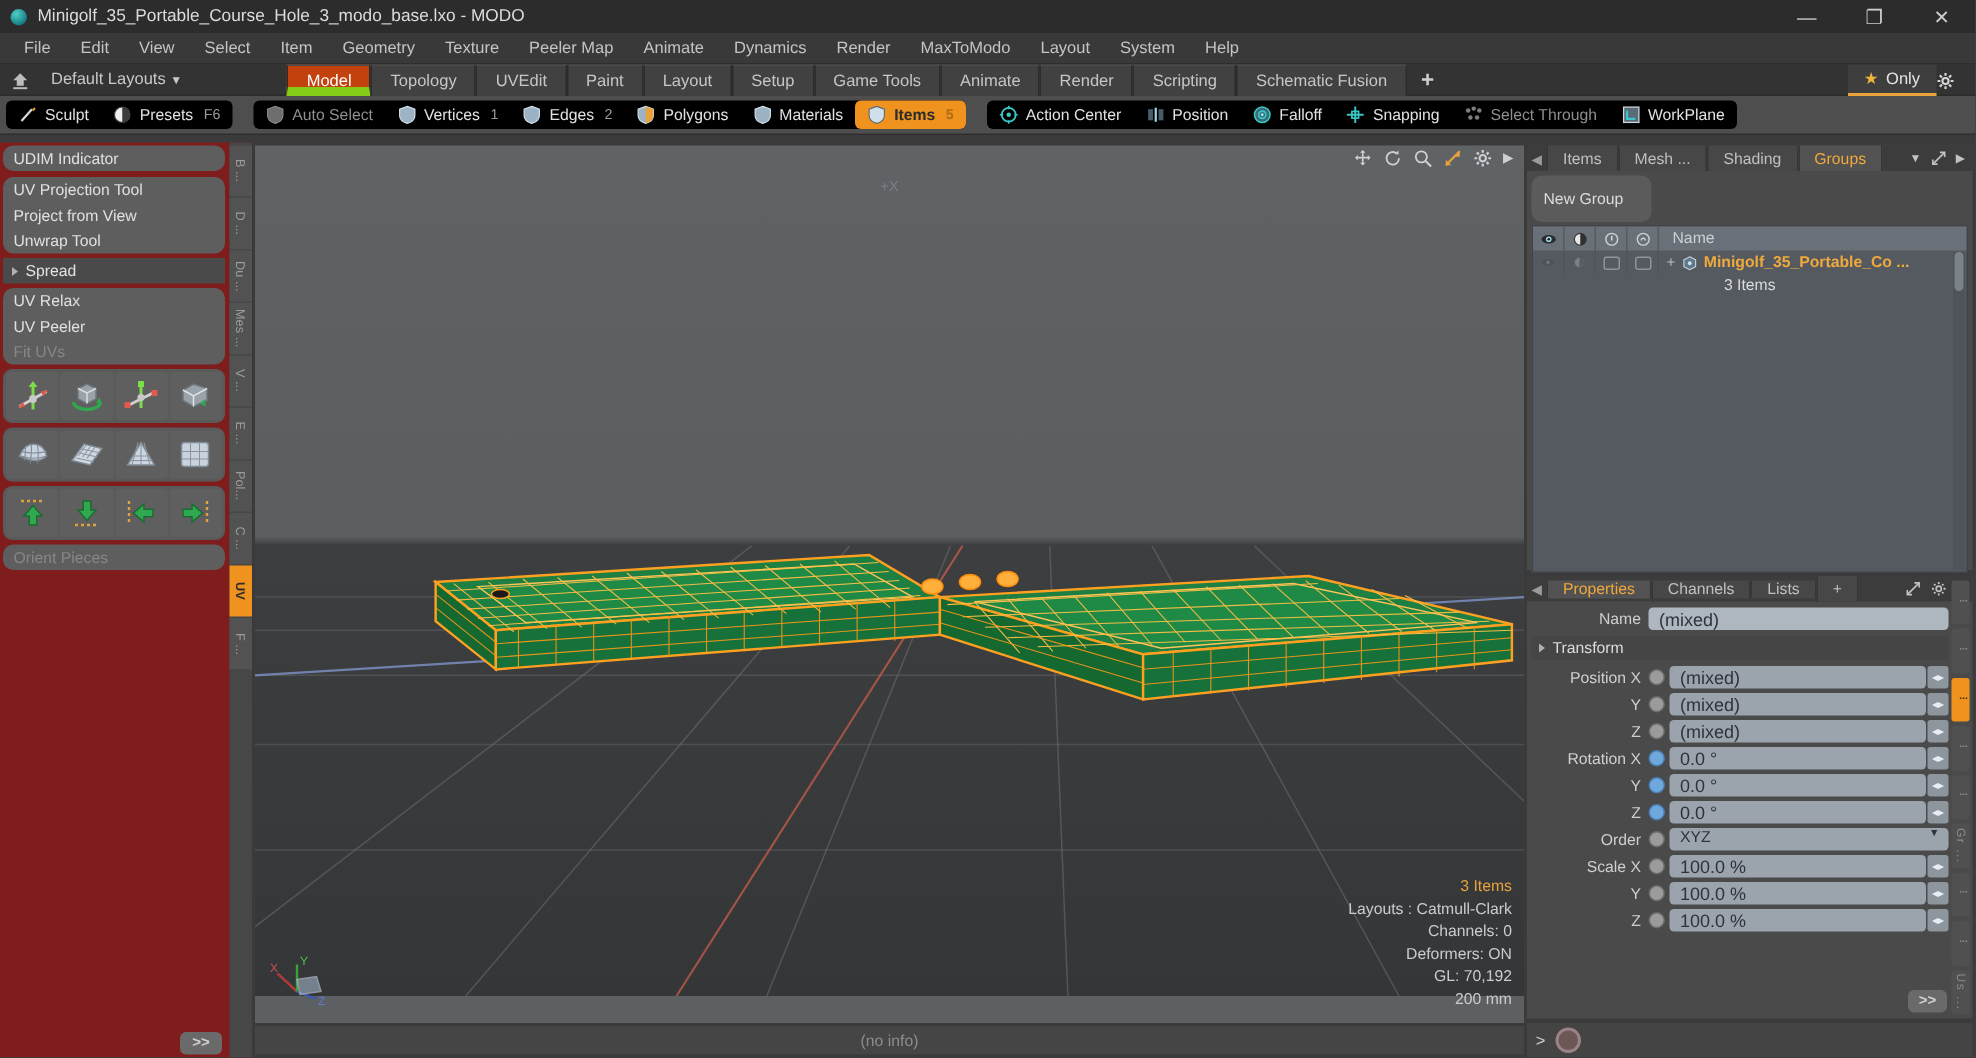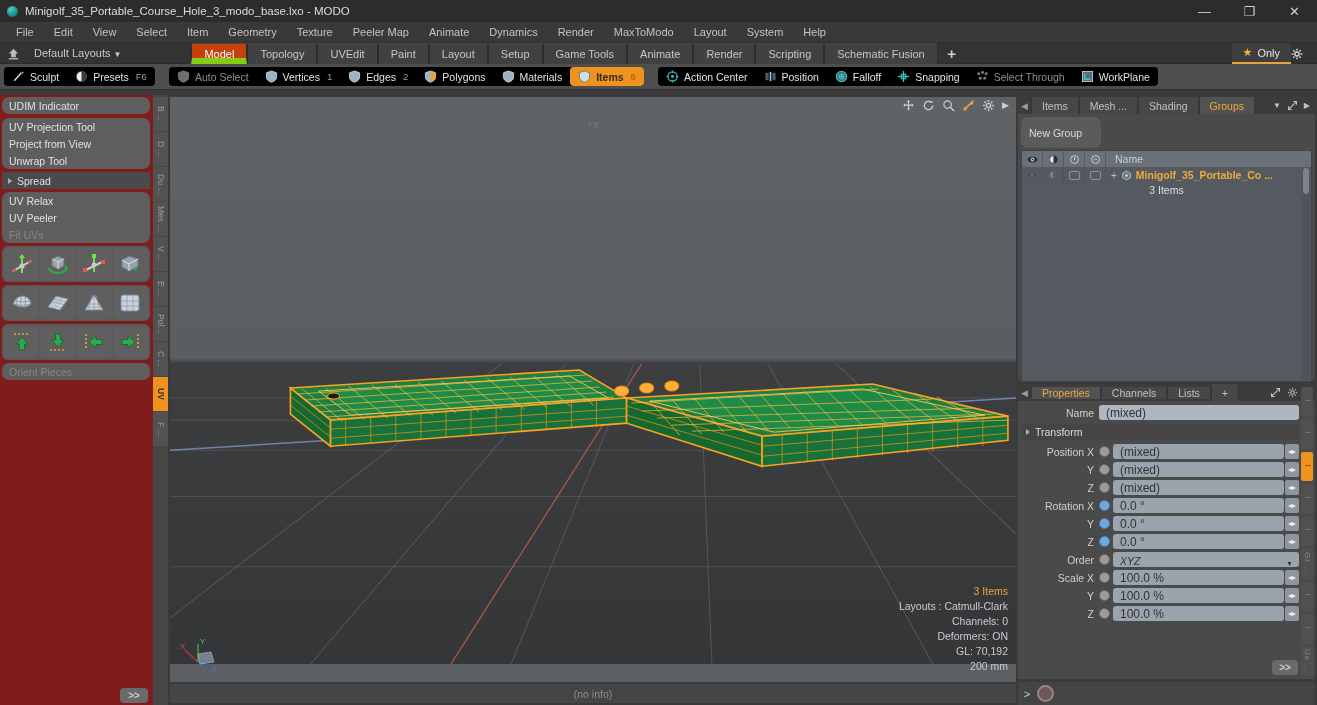--- a/index.html
+++ b/index.html
@@ -191,21 +191,21 @@
   .pfield {
     flex: 1; height: 15px; background: #9ba4ad; border-radius: 3px; display: flex; align-items: center;
     padding-left: 7px; color: #2e3338; font-size: 12px; position: relative;
   }
   .pfield.light { background: #aeb7bf; }
   .parrow {
     width: 14px; height: 15px; margin-left: 1px; background: #8d959d; border-radius: 2px;
     display: flex; align-items: center; justify-content: center; color: #e8eef3; font-size: 8px; flex:0 0 auto;
   }
   .psection { height: 16px; background: #454545; display: flex; align-items: center; gap: 5px; padding-left: 5px; color: #dcdcdc; font-size: 10.5px; margin: 3px 0; }
-  .pdrop { flex: 1; height: 15px; background: #9ba4ad; border-radius: 3px; display: flex; align-items: flex-end; padding: 0 6px 0 7px; color: #2e3338; font-size: 10.5px; justify-content: space-between; font-style: italic; }
+  .pdrop { flex: 1; height: 15px; background: #9ba4ad; border-radius: 3px; display: flex; align-items: flex-start; padding: 0 6px 0 7px; color: #2e3338; font-size: 10.5px; justify-content: space-between; }
   .namerow .pfield { background: #aeb7bf; }
   .prop-scroll { position: absolute; right: 2px; top: 3px; bottom: 3px; width: 12px; display:flex; flex-direction:column; gap: 3px; }
   .ps-cell { flex: 1; background: #505050; border-radius: 2px; display:flex; align-items:center; justify-content:center; color:#8b8b8b; font-size:8px; letter-spacing:1px;}
   .ps-cell.active { background: #f0931e; }
   .ps-cell .dots { writing-mode: vertical-rl; font-size: 7px; color: #8b8b8b; }
   .ps-cell.active .dots { color: #3a2c10; }
   .prop-more {
     position: absolute; right: 17px; bottom: 4px; width: 26px; height: 15px; background: #6a6a6a;
     border-radius: 4px; display: flex; align-items: center; justify-content: center; color: #cfcfcf;
     font-size: 10px; font-weight: bold;

